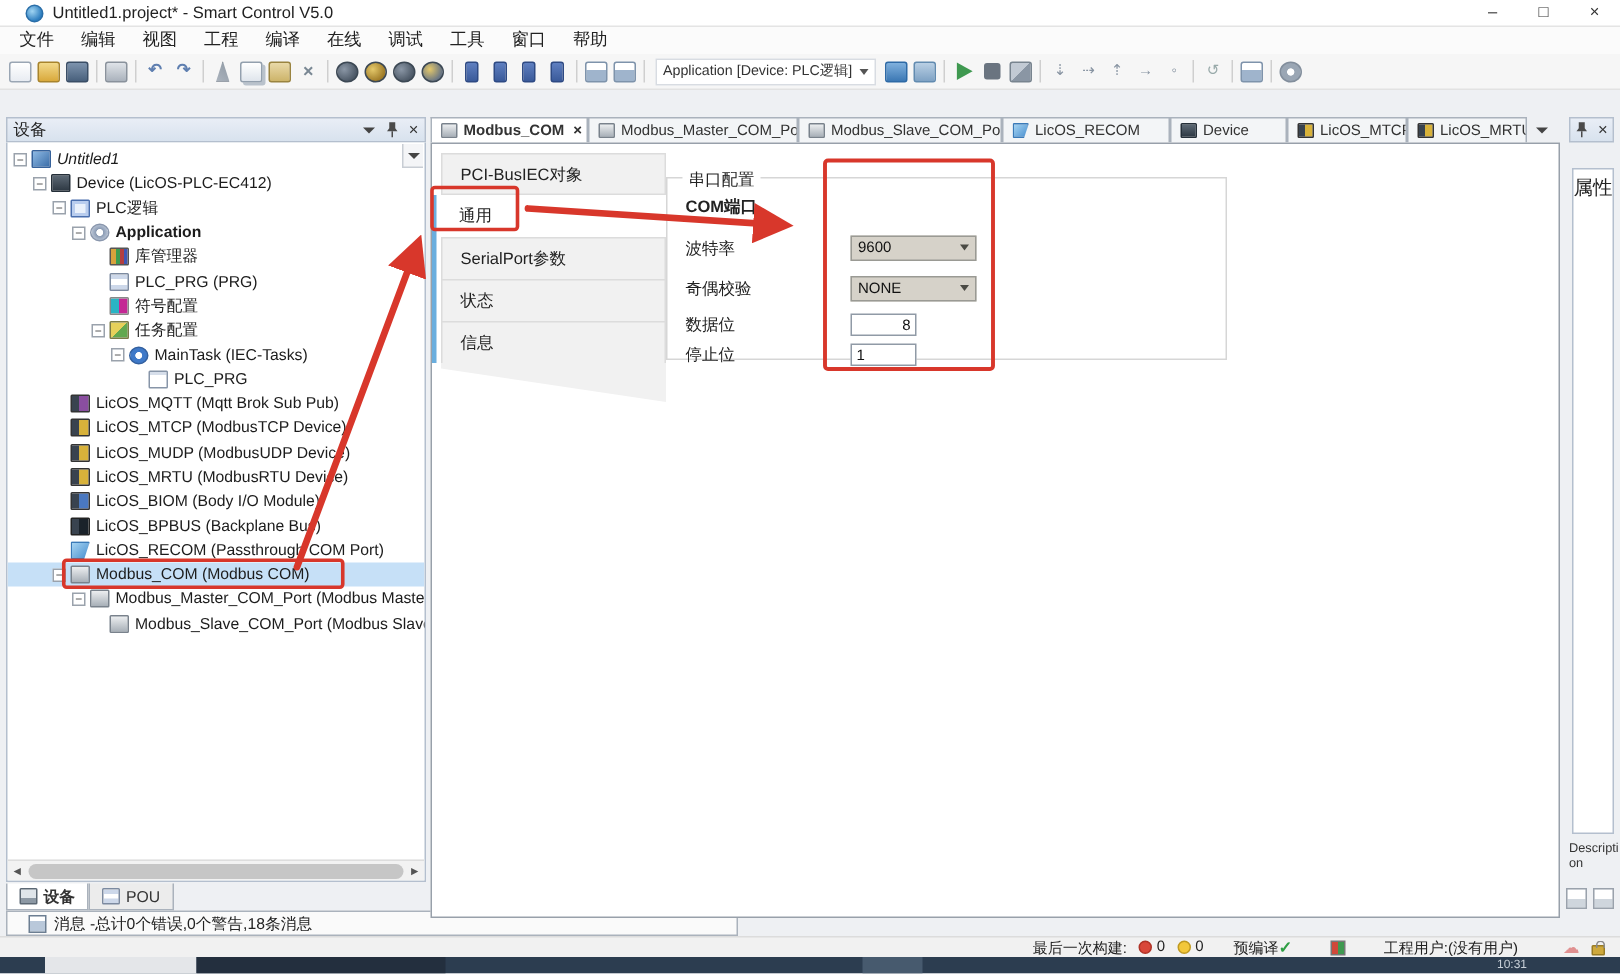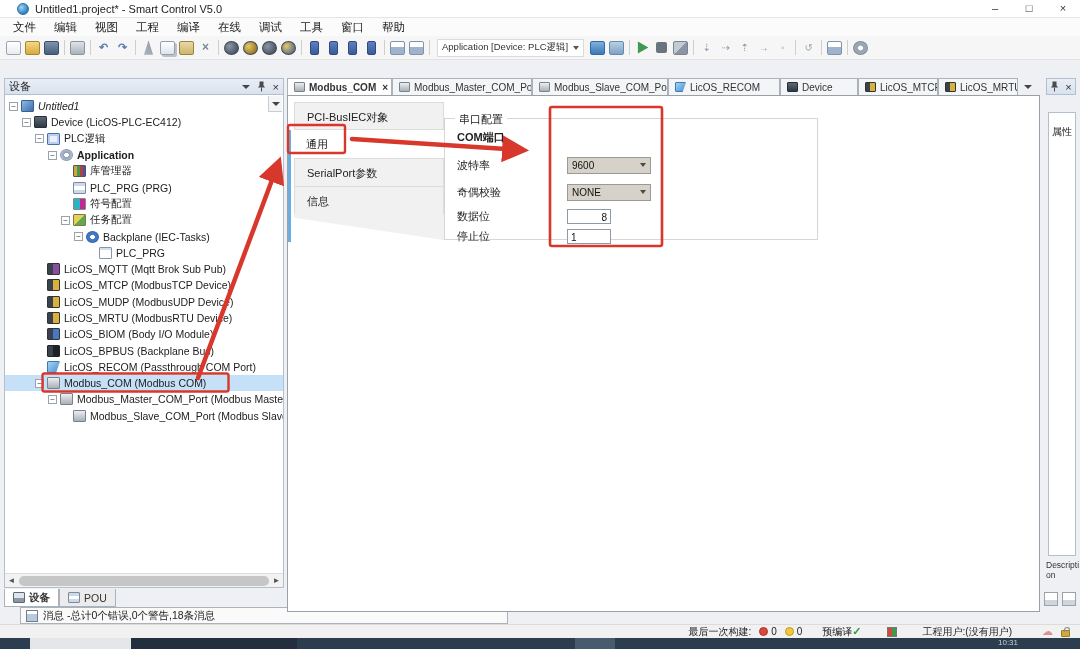--- a/index.html
+++ b/index.html
@@ -91,21 +91,21 @@
   .scroll-btn{width:13px;height:13px;font-size:8px;line-height:13px;text-align:center;color:#555;flex:none;}
   .scroll-thumb{height:10px;background:#c6c6c6;border-radius:5px;flex:1;margin:0 1px;}
 
   
   .bottom-tabs{position:absolute;left:4px;top:589px;height:18px;display:flex;}
   .btab{height:18px;display:flex;align-items:center;gap:4px;padding:0 8px;border:1px solid #aab2bc;border-top:none;background:#ececec;font-size:10.5px;color:#333;}
   .btab.active{background:#fff;font-weight:bold;}
   .btab .node-icon{width:12px;height:11px;margin:0;}
 
   
-  .message-bar{position:absolute;left:4px;top:607px;width:488px;height:17px;background:#fafafa;border:1px solid #aab2bc;display:flex;align-items:center;gap:5px;padding:0 5px;font-size:10.5px;color:#222;margin-left:16px;}
+  .message-bar{position:absolute;left:4px;top:607px;width:488px;height:17px;background:#fafafa;border:1px solid #aab2bc;display:flex;align-items:center;gap:5px;padding:0 14px;font-size:10.5px;color:#222;}
   .msg-icon{width:12px;height:12px;background:linear-gradient(#fff 30%,#b9c8da 30%);border:1px solid #6c7e92;}
 
   
   .tabbar{position:absolute;left:287px;top:78px;width:753px;height:17px;display:flex;align-items:flex-end;}
   .etab{height:17px;display:flex;align-items:center;gap:4px;padding:0 6px;border:1px solid #aab2bc;border-bottom:none;background:#f3f5f7;font-size:10px;color:#333;overflow:hidden;white-space:nowrap;flex:none;}
   .etab.active{background:#fff;font-weight:bold;}
   .etab .node-icon{width:11px;height:10px;margin:0;flex:none;}
   .js-close{display:none;margin-left:2px;font-size:10px;color:#333;}
   .js-close.show{display:inline;}
   .tab-overflow{width:16px;height:17px;display:flex;align-items:center;justify-content:center;margin-left:2px;}
@@ -129,21 +129,21 @@
   .spin-box,.txt-box{height:17px;border:1px solid #8fa6c0;background:#fff;font-size:10px;line-height:15px;padding:0 3px;color:#111;}
   .txt-box{width:44px;height:15px;border-color:#909aa6;}
   .sel-box{width:84px;height:17px;background:#d6d2c9;border:1px solid #9a9a94;display:flex;align-items:center;font-size:10px;padding:0 4px;color:#111;}
   .sel-arrow{margin-left:auto;width:0;height:0;border-left:3.5px solid transparent;border-right:3.5px solid transparent;border-top:4px solid #4a4a44;}
   .field-row .spin-wrap,.field-row .sel-box,.field-row .txt-box{display:none;}
   .field-row.ctl-select .sel-box{display:flex;}
   .field-row.ctl-input .txt-box{display:block;}
 
   
   .props-strip{position:absolute;left:1048px;top:112px;width:28px;height:444px;background:#fff;border:1px solid #b4bfce;text-align:center;}
-  .props-label{font-size:10px;color:#222;padding-top:12px;}
+  .props-label{font-size:13px;color:#222;padding-top:3px;}
   .desc-label{position:absolute;left:1046px;top:560px;width:34px;font-size:8.5px;color:#333;line-height:10px;word-break:break-all;}
   .corner-btns{position:absolute;left:1044px;top:592px;display:flex;gap:4px;}
   .corner-btn{width:14px;height:14px;border:1px solid #9aa2ac;background:linear-gradient(#fff 55%,#cfd6dd 55%);}
 
   
   .statusbar{position:absolute;left:0;top:624px;width:1080px;height:14px;background:#f1f1f1;border-top:1px solid #dcdcdc;display:flex;align-items:center;justify-content:flex-end;padding-right:10px;font-size:10px;color:#222;}
   .sb-item{margin-left:8px;display:flex;align-items:center;gap:3px;}
   .dot{width:9px;height:9px;border-radius:50%;display:inline-block;}
   .dot-err{background:#d9473a;border:1px solid #b03327;}
   .dot-warn{background:#f2c73a;border:1px solid #c09a20;}
@@ -307,21 +307,21 @@
 
         <div class="tree-row" style="padding-left: 56px;">
           <span class="js-exp has">−</span>
           <span class="node-icon js-icon i-task-config"></span>
           <span class="tree-label">任务配置</span>
         </div>
 
         <div class="tree-row" style="padding-left: 69px;">
           <span class="js-exp has">−</span>
           <span class="node-icon js-icon i-task"></span>
-          <span class="tree-label">Backplane (IEC-Tasks)</span>
+          <span class="tree-label">MainTask (IEC-Tasks)</span>
         </div>
 
         <div class="tree-row" style="padding-left: 82px;">
           <span class="js-exp"></span>
           <span class="node-icon js-icon i-pou-call"></span>
           <span class="tree-label">PLC_PRG</span>
         </div>
 
         <div class="tree-row" style="padding-left: 30px;">
           <span class="js-exp"></span>
@@ -474,20 +474,21 @@
   <div class="side-accent"></div>
   <div class="side-tabs">
     <div>
 
         <div class="side-tab first"><span>PCI-BusIEC对象</span></div>
 
         <div class="side-tab active"><span>通用</span></div>
 
         <div class="side-tab"><span>SerialPort参数</span></div>
 
+        <div class="side-tab"><span>状态</span></div>
 
         <div class="side-tab"><span>信息</span></div>
 
     </div>
     <div class="side-tail"></div>
   </div>
 
   <div class="fieldset">
     <div class="legend">串口配置</div>
     <div>

